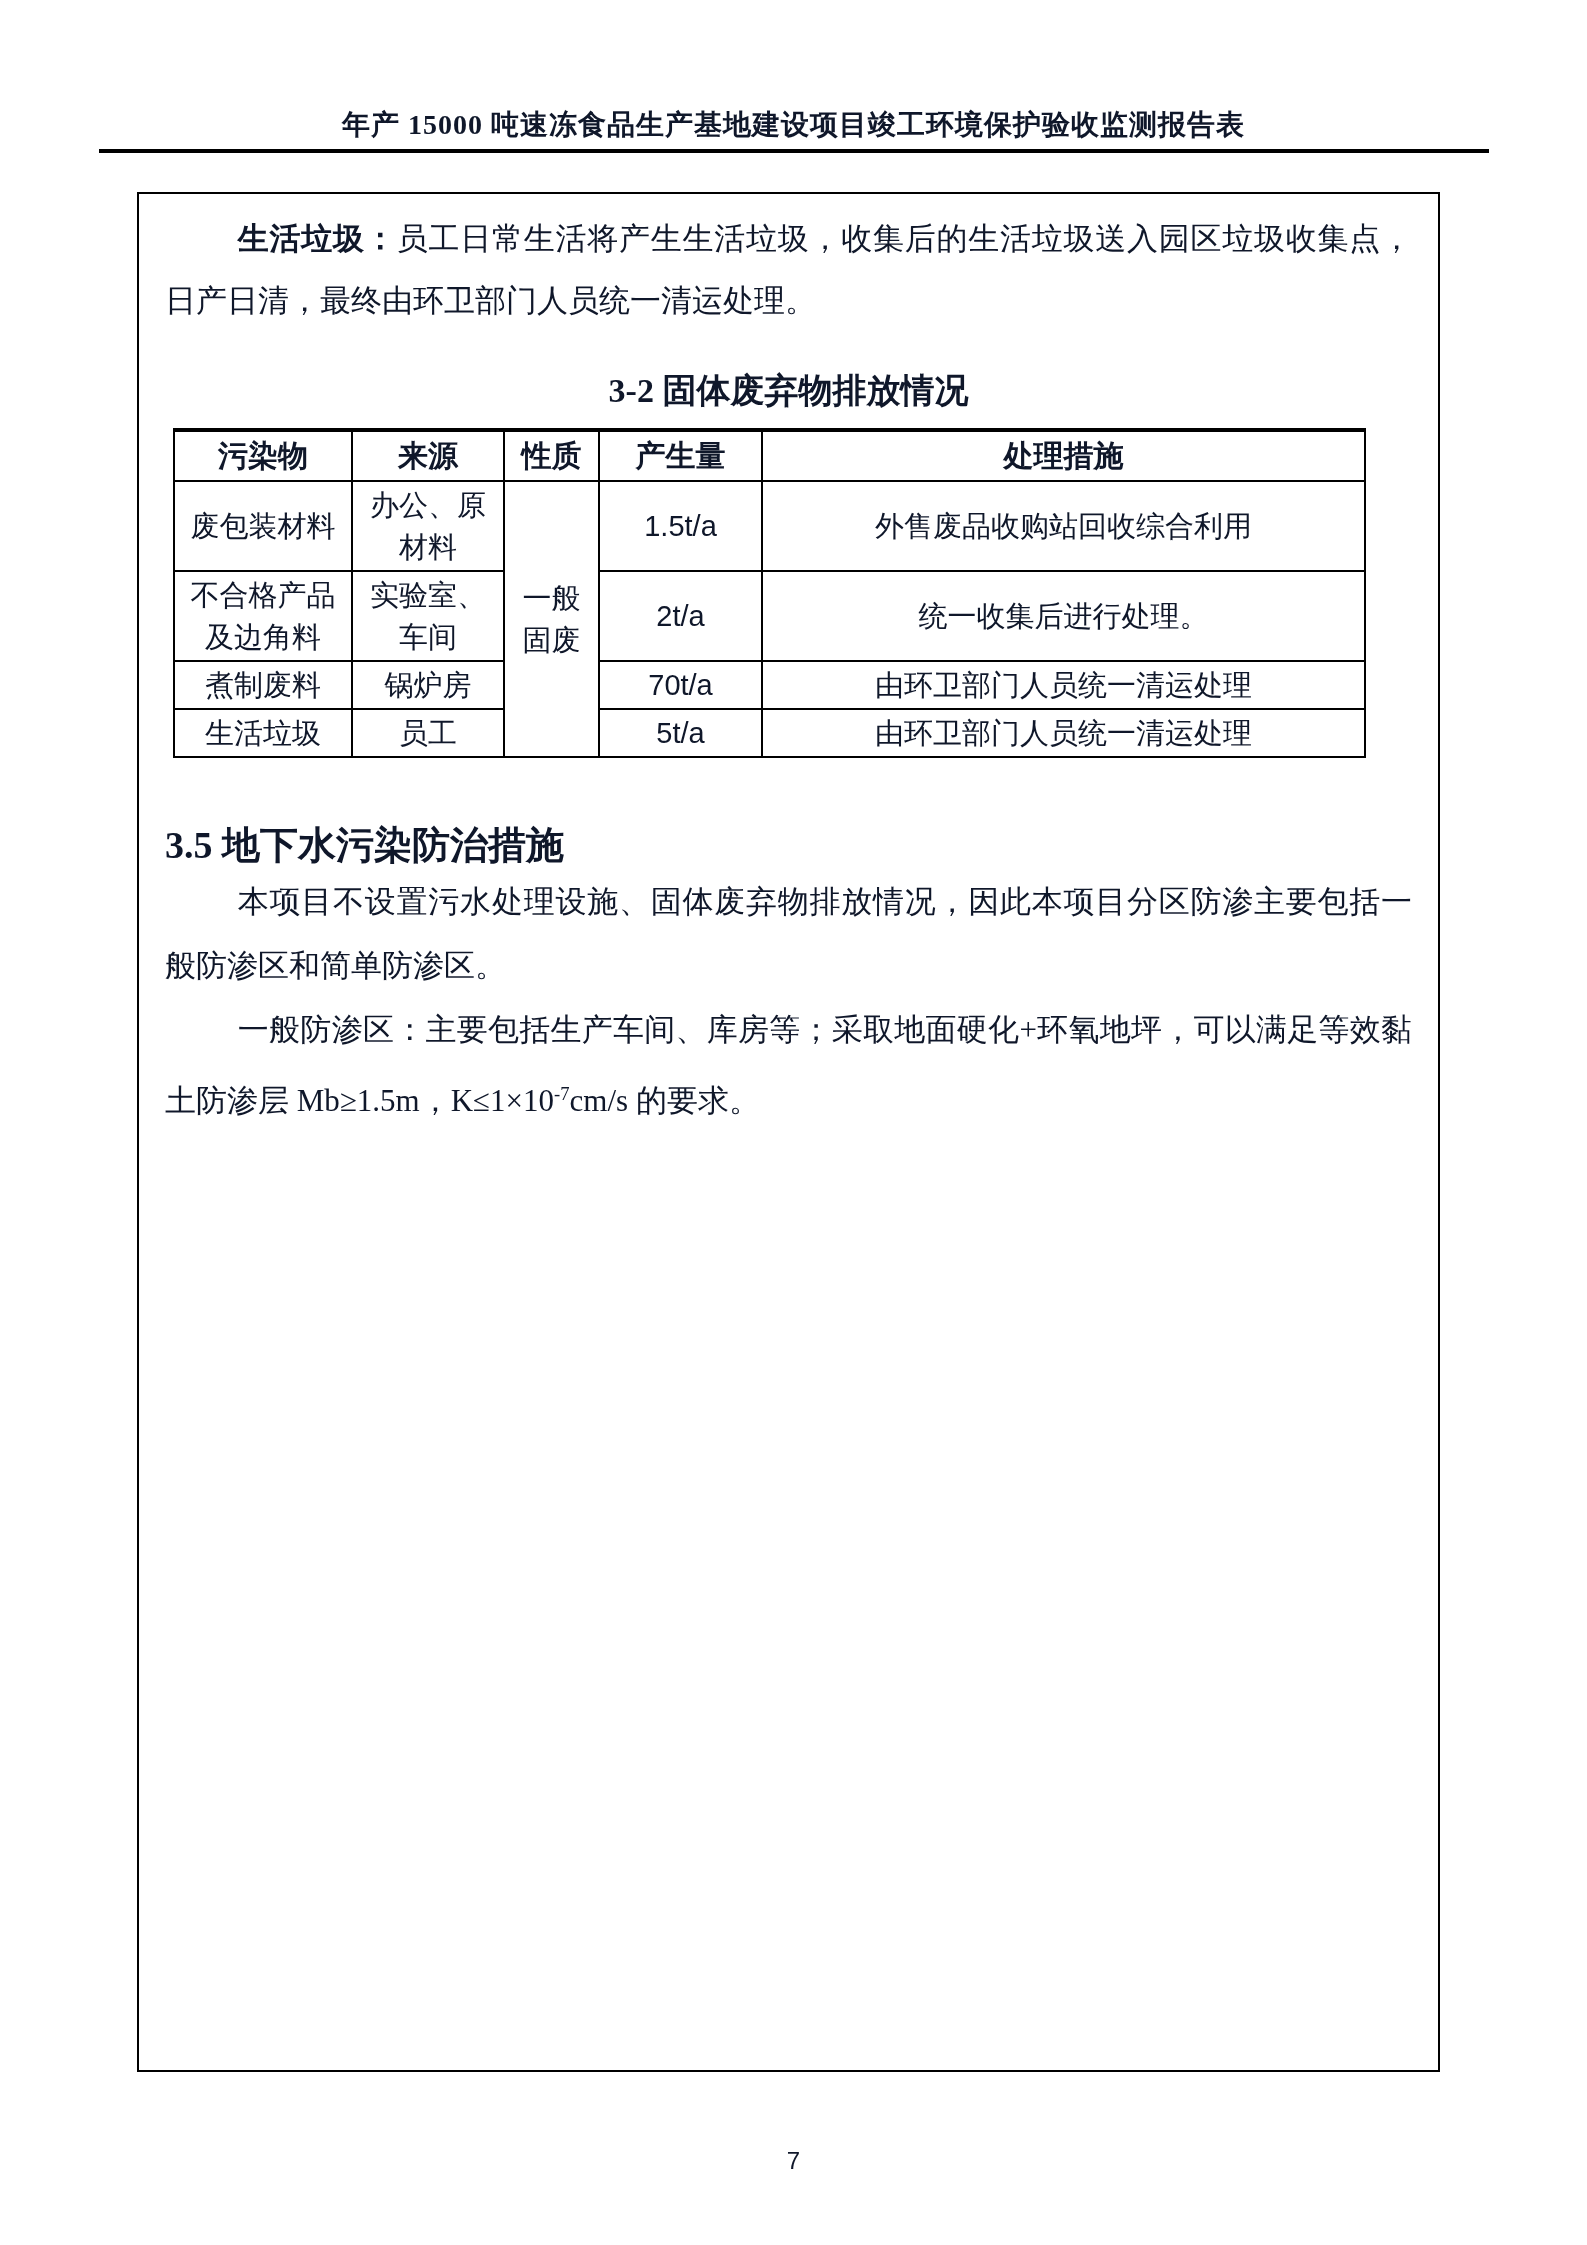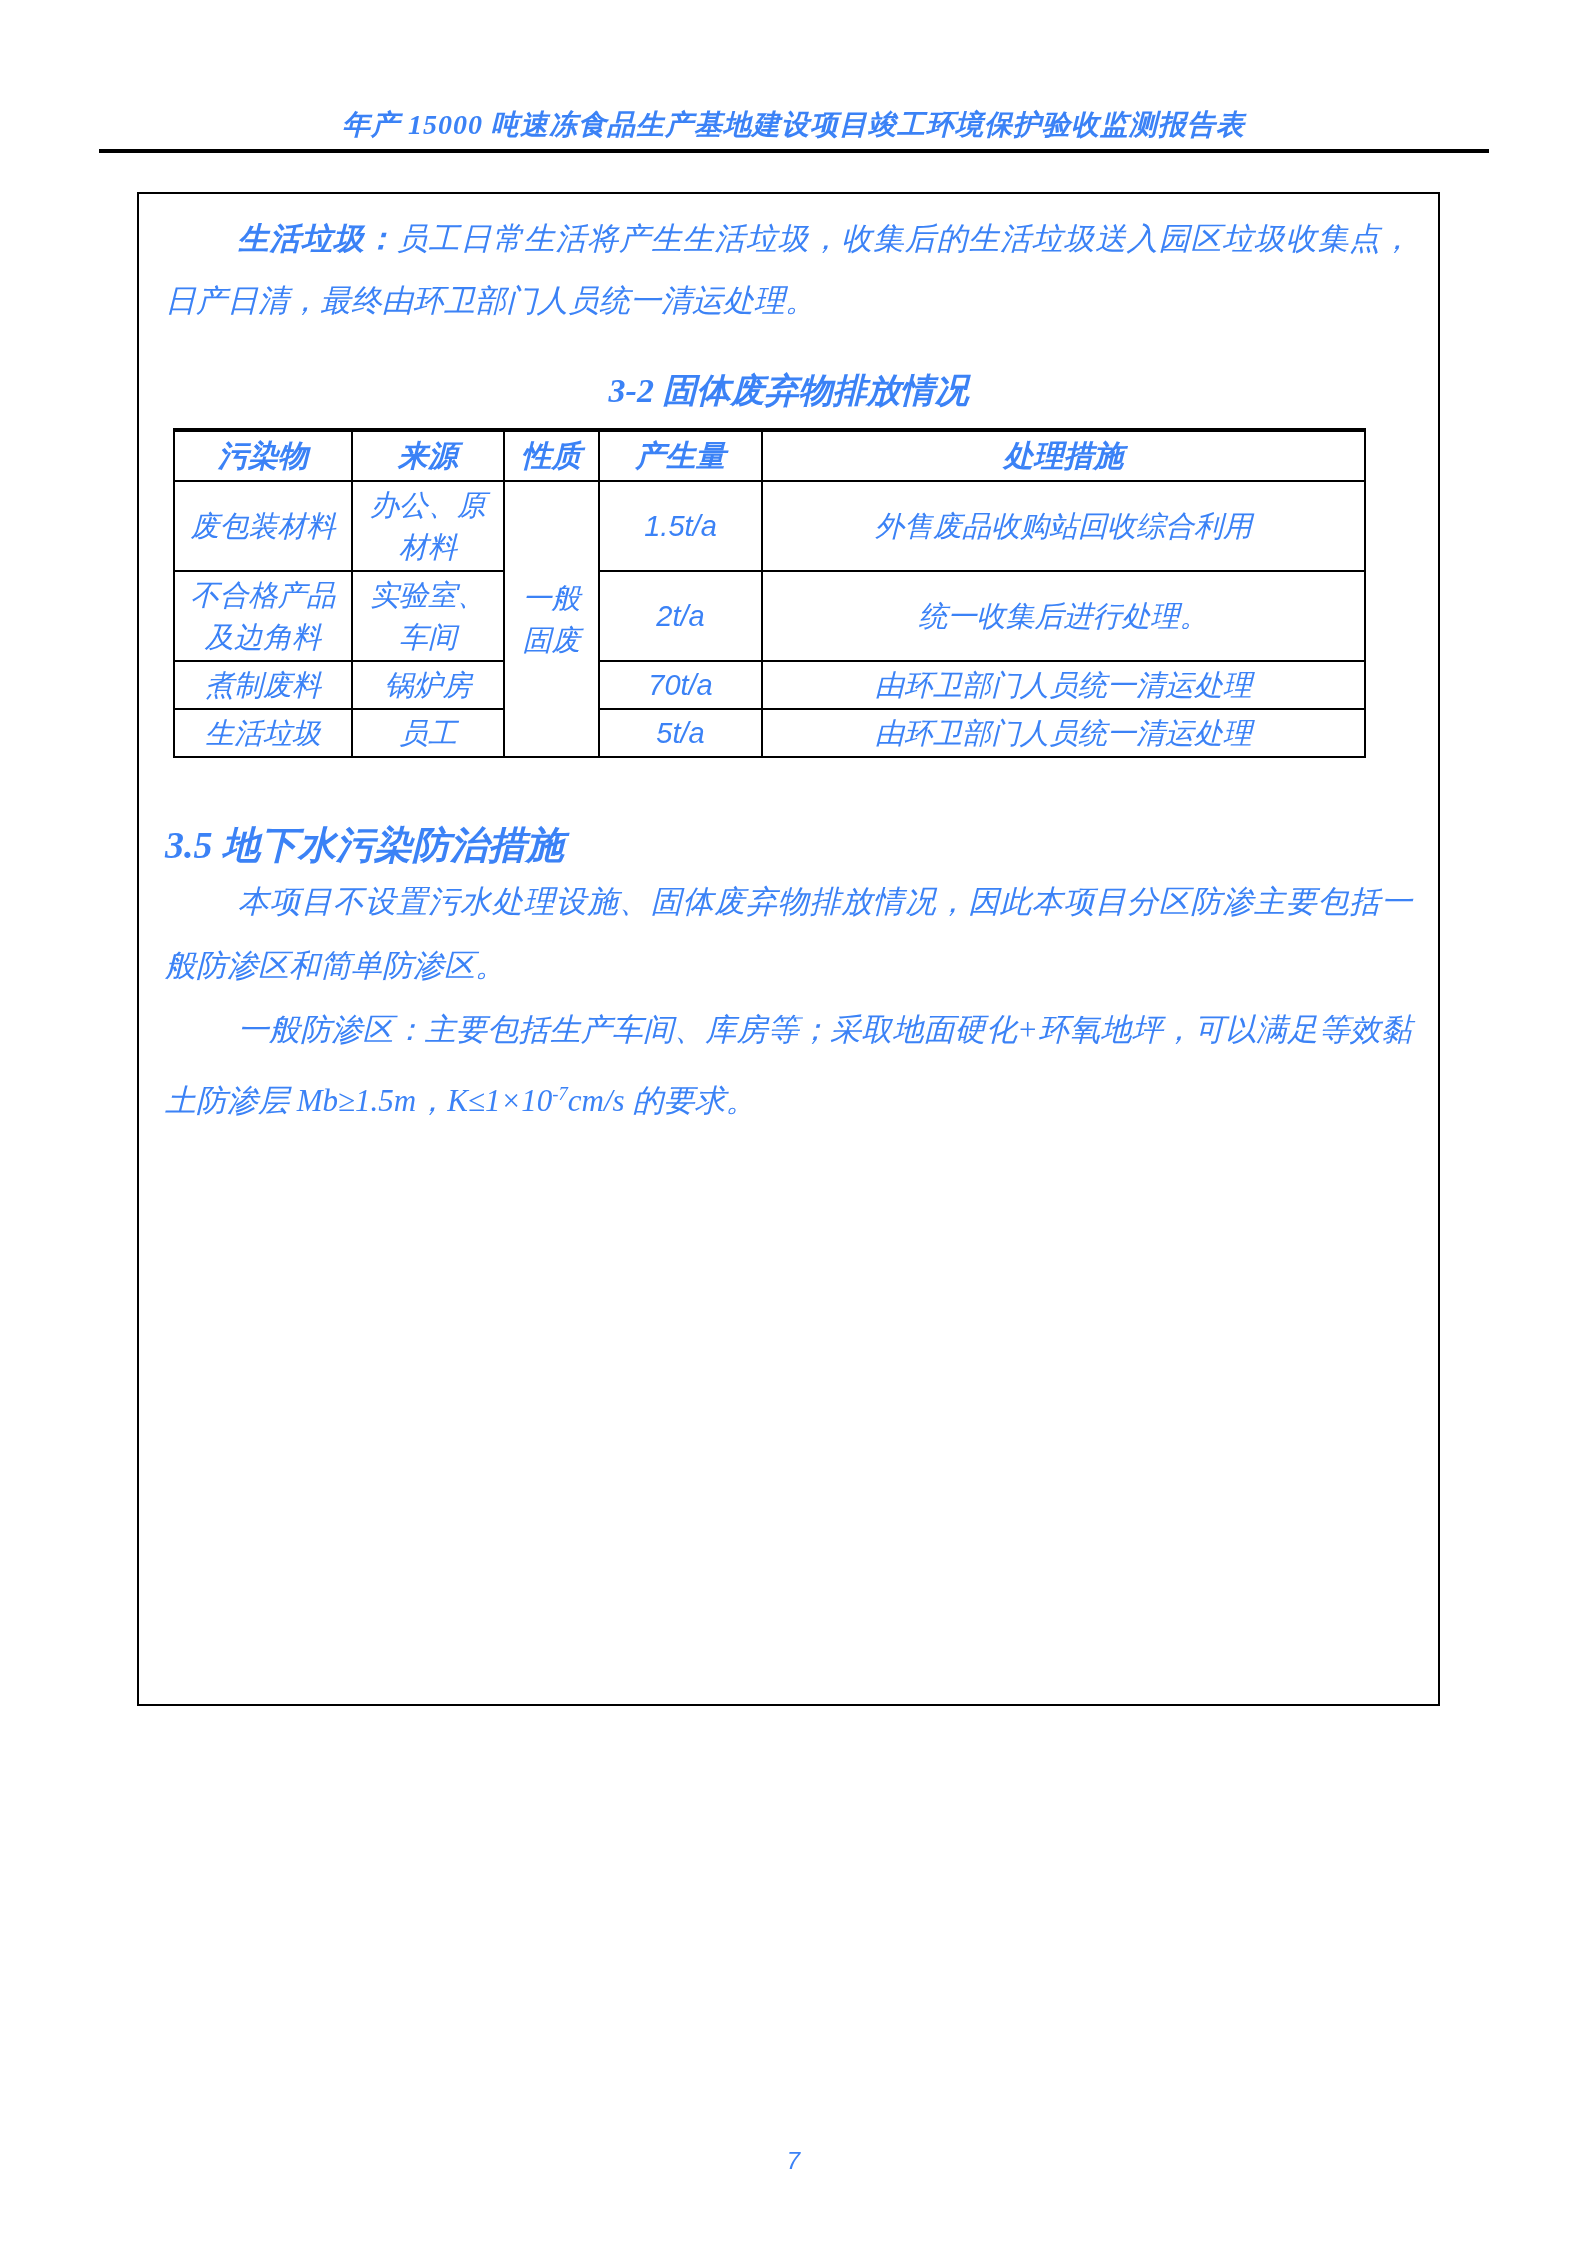--- a/index.html
+++ b/index.html
@@ -2,41 +2,40 @@
 <html><head>
 <meta charset="utf-8">
 <style>
   html,body{margin:0;padding:0;background:#e8e8e8;}
   .page{
     position:relative;
     width:1587px;height:2245px;
     margin:0 auto;
     background:#ffffff;
     font-family:"Liberation Serif","DejaVu Serif",serif;
-    color:#3b82f6;
-    font-style:italic;
+    color:#0f172a;
   }
   .doc-title{
     position:absolute;
     top:106px;left:0;right:0;
     text-align:center;
     font-size:28px;
     font-weight:bold;
     letter-spacing:1px;
   }
   .header-rule{
     position:absolute;
     top:149px;left:99px;
     width:1390px;height:0;
     border-top:4px solid #000;
   }
   .content-box{
     position:absolute;
     top:192px;left:137px;
-    width:1303px;height:1514px;
+    width:1303px;height:1880px;
     border:2px solid #000;
     box-sizing:border-box;
     padding:14px 26px 0 26px;
   }
   .para{
     margin:0;
     font-size:31px;
     line-height:62px;
     text-align:justify;
   }

